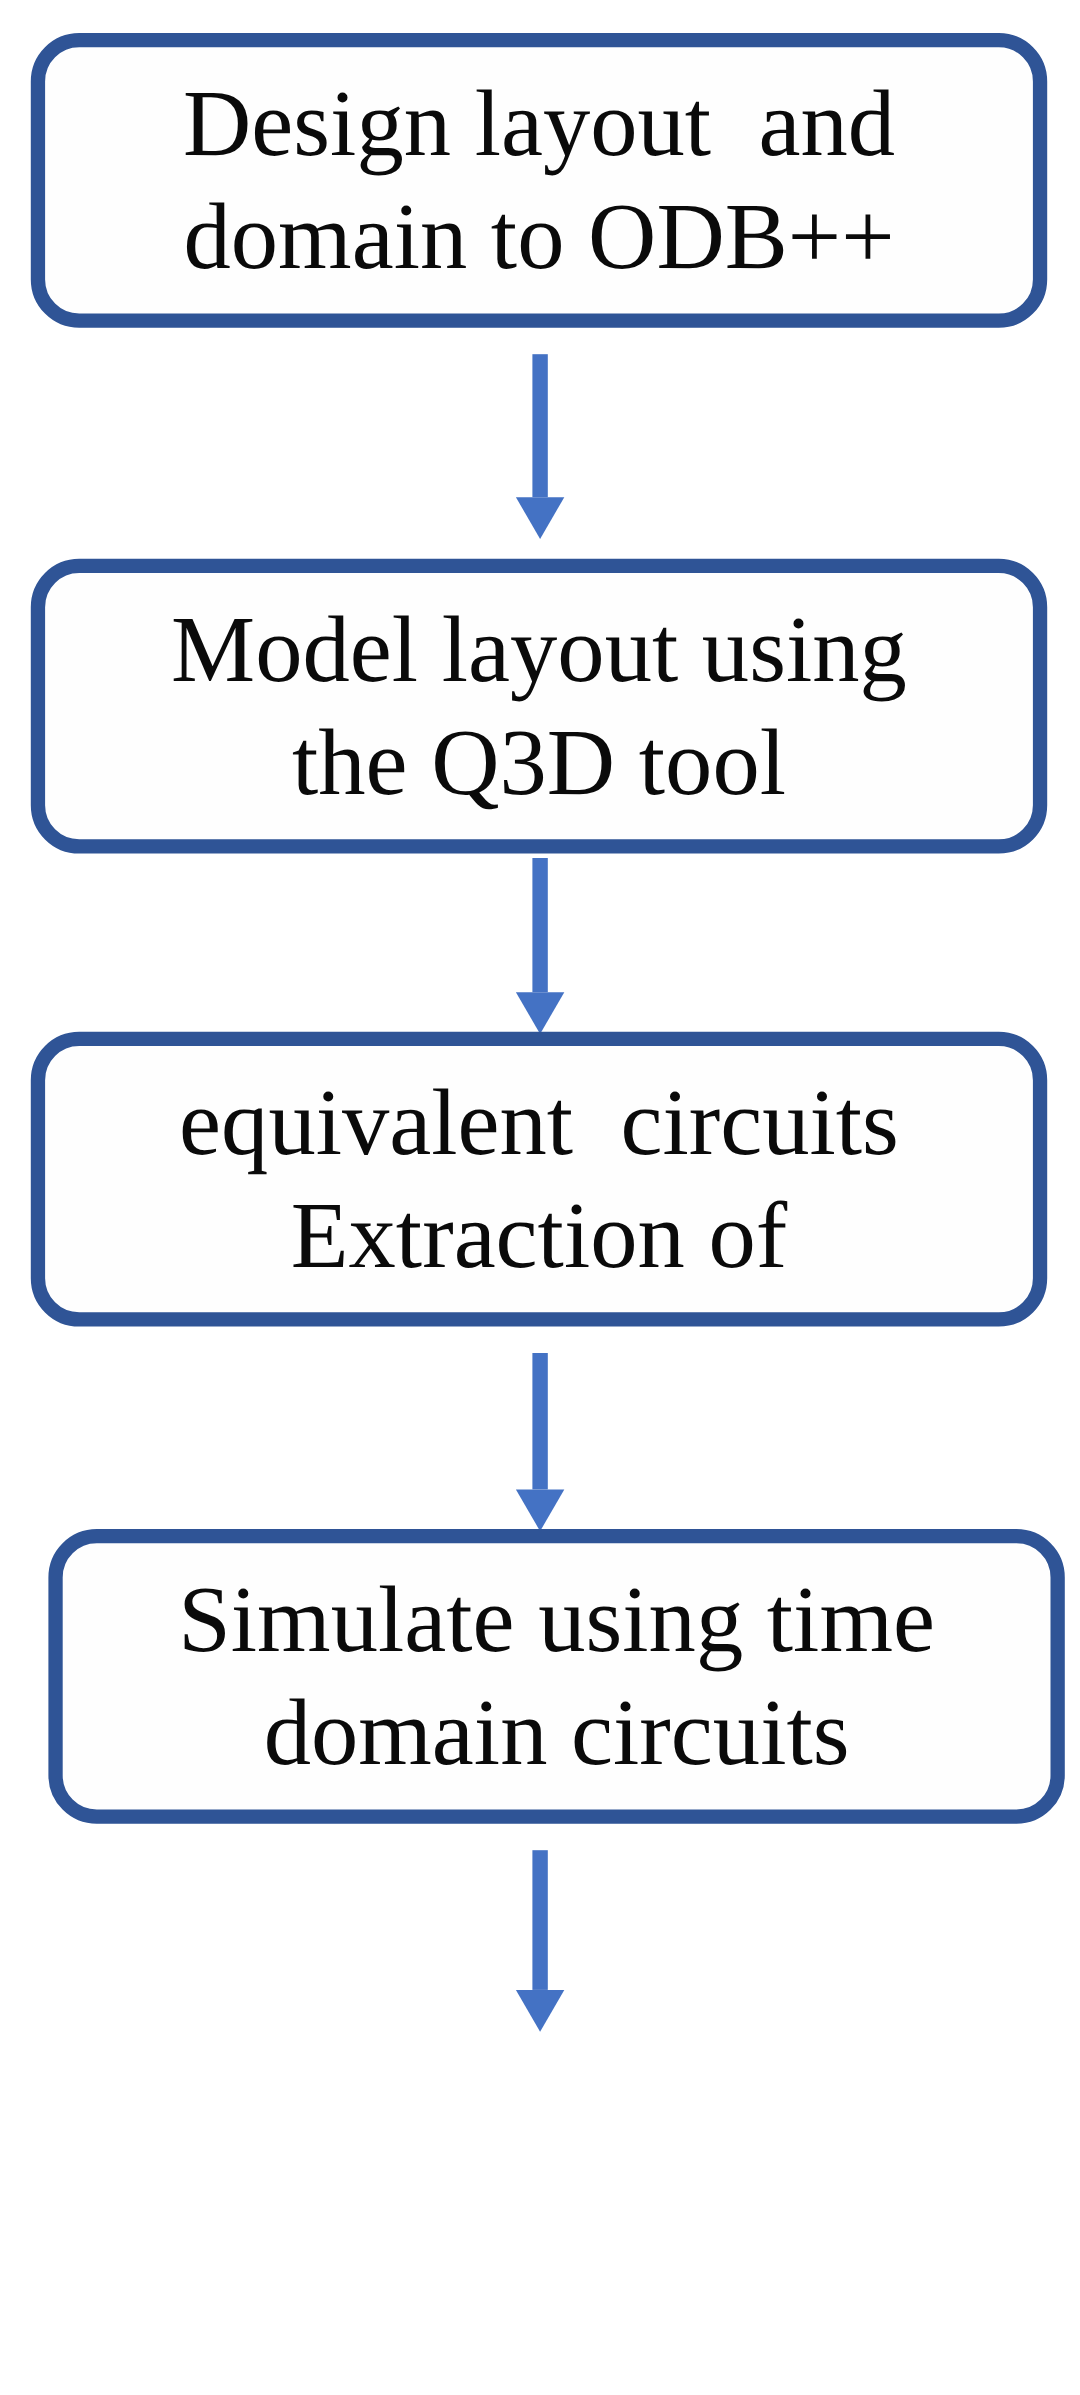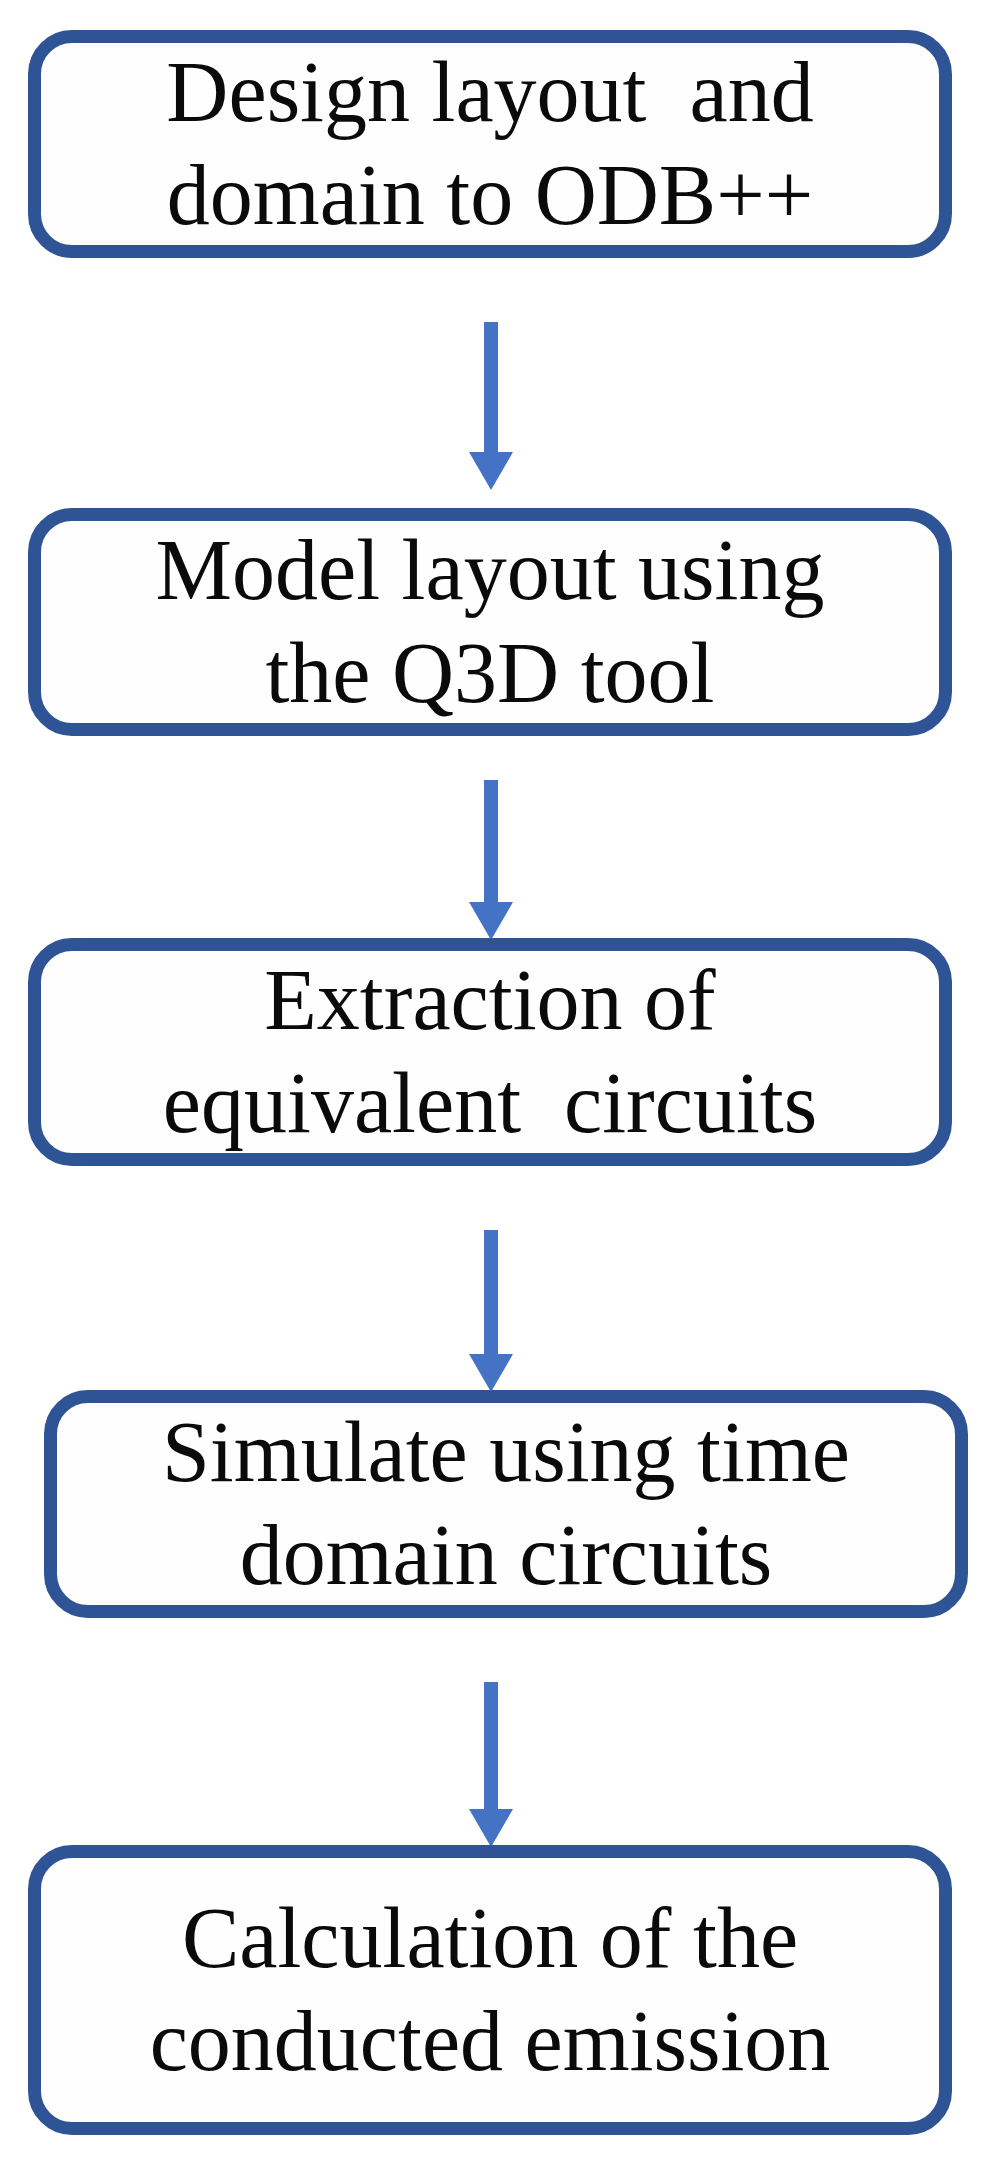--- a/index.html
+++ b/index.html
@@ -11,21 +11,21 @@
     position: relative;
     width: 982px;
     height: 2177px;
     background: var(--background, #ffffff);
     overflow: hidden;
   }
   .flow-box {
     position: absolute;
     left: 28px;
     width: 924px;
-    height: 228px;
+    height: 268px;
     box-sizing: border-box;
     border: 13px solid var(--box-border, #2F5496);
     border-radius: 44px;
     background: var(--box-fill, #FEFEFE);
     display: flex;
     flex-direction: column;
     align-items: center;
     justify-content: center;
   }
   .flow-line {
@@ -76,37 +76,33 @@
     <span class="flow-line">Model layout using</span>
     <span class="flow-line">the Q3D tool</span>
   </div>
 
   <div class="flow-arrow" style="top:780px;height:160px;">
     <div class="stem"></div>
     <div class="head"></div>
   </div>
 
   <div class="flow-box" style="top:938px;">
+    <span class="flow-line">equivalent  circuits</span>
     <span class="flow-line">Extraction of</span>
-    <span class="flow-line">equivalent  circuits</span>
   </div>
 
   <div class="flow-arrow" style="top:1230px;height:162px;">
     <div class="stem"></div>
     <div class="head"></div>
   </div>
 
   <div class="flow-box" style="top:1390px;margin-left:16px;">
     <span class="flow-line">Simulate using time</span>
     <span class="flow-line">domain circuits</span>
   </div>
 
   <div class="flow-arrow" style="top:1682px;height:165px;">
     <div class="stem"></div>
     <div class="head"></div>
   </div>
 
-  <div class="flow-box" style="top:1845px;height:290px;">
-    <span class="flow-line">Calculation of the</span>
-    <span class="flow-line">conducted emission</span>
-  </div>
 
 </div>
 
 </body></html>

